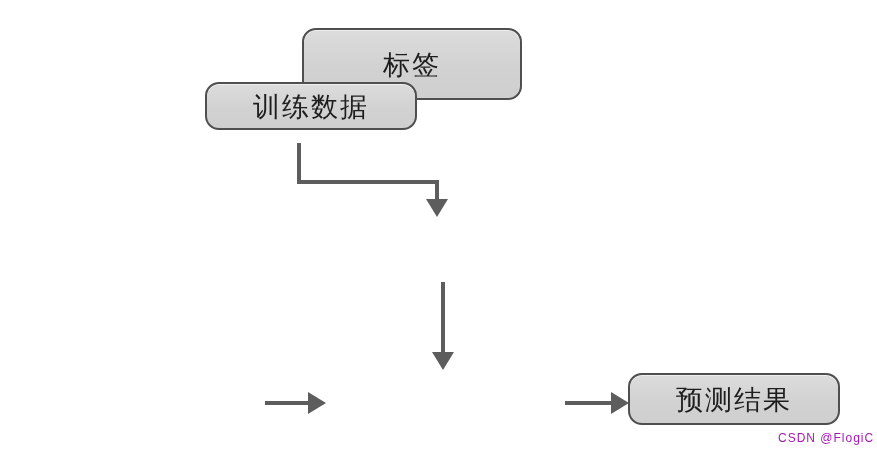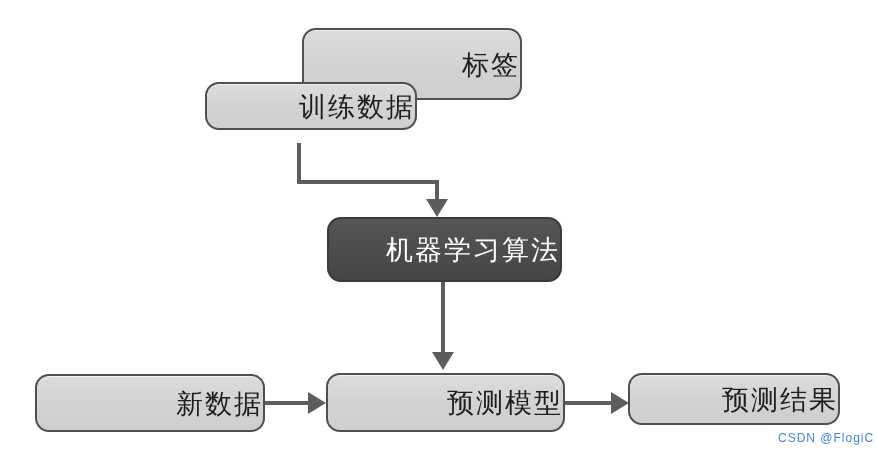--- a/index.html
+++ b/index.html
@@ -16,21 +16,21 @@
     height: 456px;
     background: #ffffff;
     overflow: hidden;
   }
   .node {
     position: absolute;
     box-sizing: border-box;
     border-radius: 14px;
     display: flex;
     align-items: center;
-    justify-content: flex-end;
+    justify-content: center;
     letter-spacing: 2px;
     user-select: none;
   }
   .node-light {
     background: linear-gradient(180deg, #dcdcdc 0%, #d2d2d2 55%, #cfcfcf 100%);
     border: 2px solid #4f4f4f;
     color: #1d1d1d;
     box-shadow: 0 1px 0 rgba(255,255,255,0.55) inset;
   }
   .node-dark {
@@ -67,21 +67,21 @@
     position: absolute;
     width: 0;
     height: 0;
     border-top: 11px solid transparent;
     border-bottom: 11px solid transparent;
     border-left: 18px solid #5d5d5d;
   }
 
   .watermark {
     position: absolute;
-    color: #3b82f6;
+    color: #a21caf;
     font-size: 12px;
     letter-spacing: 1px;
     white-space: nowrap;
     font-family: "Liberation Sans", sans-serif;
   }
 </style>
 </head>
 <body>
 
 <div id="canvas">
@@ -92,37 +92,28 @@
 
   <div class="node node-light" style="left:205px; top:82px; width:212px; height:48px; z-index:3;">
     <span class="node-label">训练数据</span>
   </div>
 
   <div class="conn conn-v" style="left:297px; top:143px; height:41px;"></div>
   <div class="conn conn-h" style="left:297px; top:180px; width:142px;"></div>
   <div class="conn conn-v" style="left:435px; top:180px; height:22px;"></div>
   <div class="arrow-down" style="left:426px; top:199px;"></div>
 
-  <div class="node node-dark" style="left:327px; top:217px; width:235px; height:65px;">
-    <span class="node-label">机器学习算法</span>
-  </div>
 
   <div class="conn conn-v" style="left:441px; top:282px; height:72px;"></div>
   <div class="arrow-down" style="left:432px; top:352px;"></div>
 
-  <div class="node node-light" style="left:35px; top:374px; width:230px; height:58px;">
-    <span class="node-label">新数据</span>
-  </div>
 
   <div class="conn conn-h" style="left:265px; top:401px; width:45px;"></div>
   <div class="arrow-right" style="left:308px; top:392px;"></div>
 
-  <div class="node node-light" style="left:326px; top:373px; width:239px; height:59px;">
-    <span class="node-label">预测模型</span>
-  </div>
 
   <div class="conn conn-h" style="left:565px; top:401px; width:48px;"></div>
   <div class="arrow-right" style="left:611px; top:392px;"></div>
 
   <div class="node node-light" style="left:628px; top:373px; width:212px; height:52px;">
     <span class="node-label">预测结果</span>
   </div>
 
   <div class="watermark" style="left:778px; top:431px;">CSDN @FlogiC</div>
 

